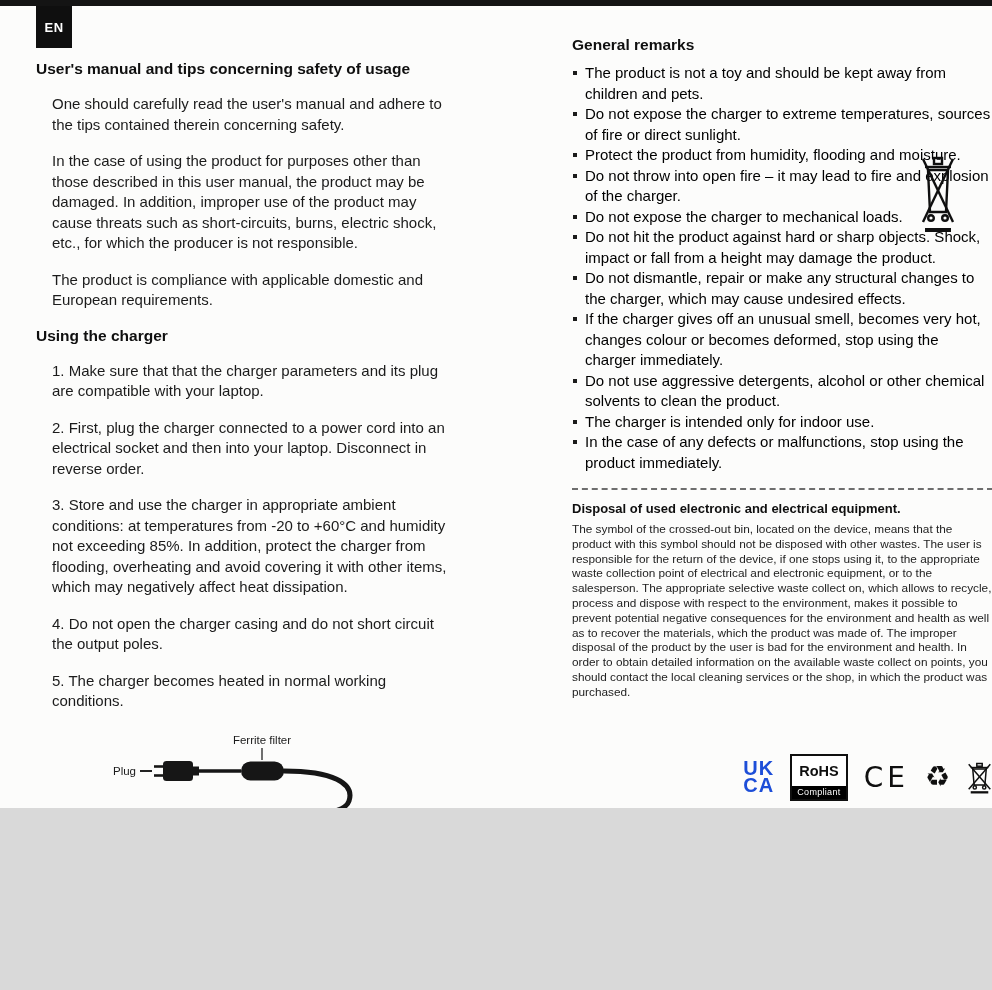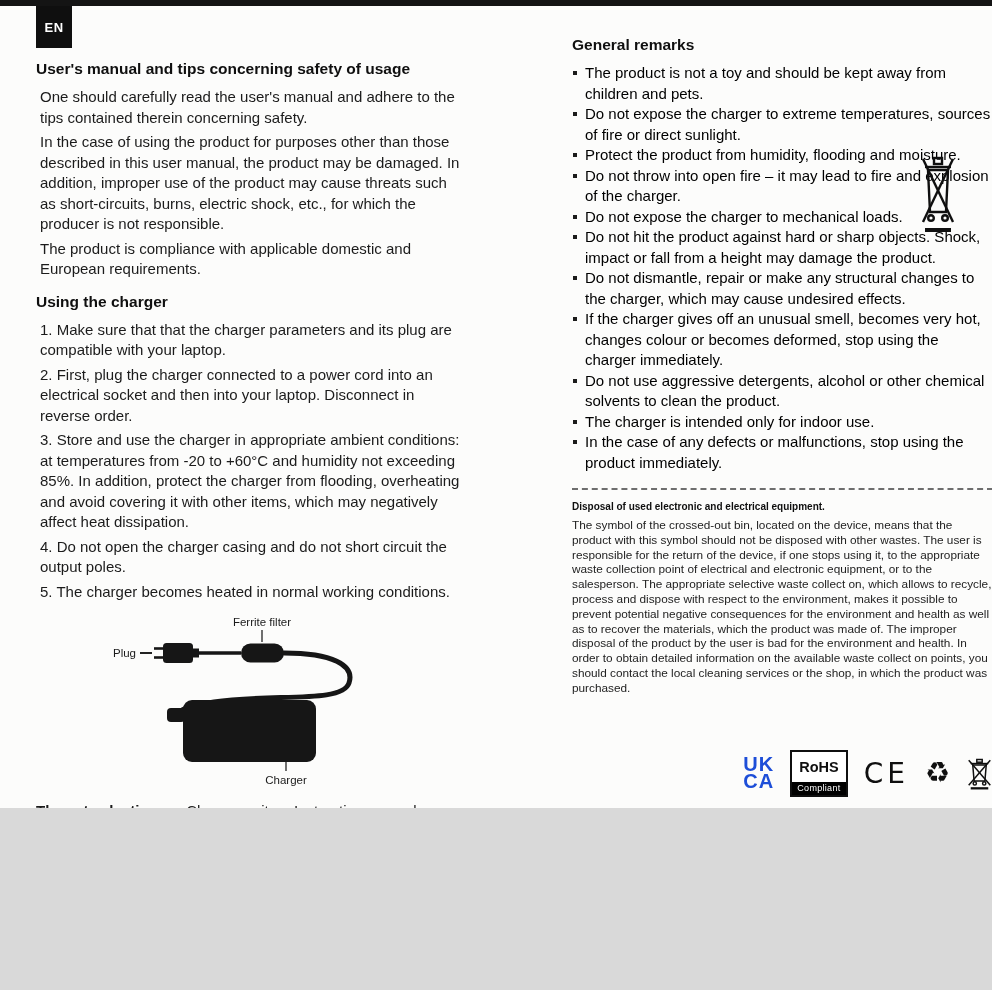--- a/index.html
+++ b/index.html
@@ -15,30 +15,30 @@
   .top-edge{position:absolute;top:0;left:0;width:100%;height:6px;background:#141414;}
   .lang-badge{
     position:absolute;top:6px;left:36px;width:36px;height:42px;
     background:#0f0f0f;color:#fff;font-weight:bold;font-size:13px;
     display:flex;align-items:center;justify-content:center;letter-spacing:.5px;
   }
   .col-left{position:absolute;left:36px;top:60px;width:433px;}
   .col-right{position:absolute;left:532px;top:36px;width:421px;margin-left:40px;}
   .section-heading{font-size:15.5px;font-weight:700;color:#0f0f0f;margin:0 0 9px;}
   .mt{margin-top:13px;}
-  .body-text p{font-size:15px;line-height:20.5px;margin:4px;color:#1b1b1b;}
+  .body-text p{font-size:15px;line-height:20.5px;margin:16px;color:#1b1b1b;}
   .remarks-list{list-style:none;margin:0;padding:0;}
   .remarks-list li{
     position:relative;padding-left:13px;font-size:15px;line-height:20.5px;color:#000000;
   }
   .remarks-list li::before{
     content:"";position:absolute;left:1px;top:8px;width:4px;height:4px;background:#1b1b1b;
   }
   .dashed-divider{border:0;border-top:2px dashed #6e6e6e;margin:15px 0 11px;}
-  .disposal-heading{font-size:10px;font-weight:700;margin:0 0 6px;color:#0f0f0f;}
+  .disposal-heading{font-size:13px;font-weight:700;margin:0 0 6px;color:#0f0f0f;}
   .disposal-text{font-size:11.8px;line-height:14.8px;margin:0;color:#222;}
   .marks-row{
     margin-top:54px;display:flex;justify-content:flex-end;align-items:center;gap:16px;
   }
   .ukca{display:flex;flex-direction:column;font-weight:800;font-size:20px;line-height:17px;letter-spacing:1px;color:#1d4ed8;}
   .rohs-box{border:2.5px solid #0f0f0f;text-align:center;background:#fff;}
   .rohs-name{font-weight:700;font-size:14.5px;padding:7px 7px;color:#0f0f0f;}
   .rohs-sub{background:#000000;color:#fff;font-size:9px;padding:1px 4px 2px;letter-spacing:.3px;}
   .ce-mark{font-size:28px;font-weight:500;letter-spacing:4px;color:#0f0f0f;font-family:"DejaVu Sans",sans-serif;}
   .recycle{font-size:28px;line-height:1;color:#0f0f0f;font-family:"DejaVu Sans",sans-serif;}

